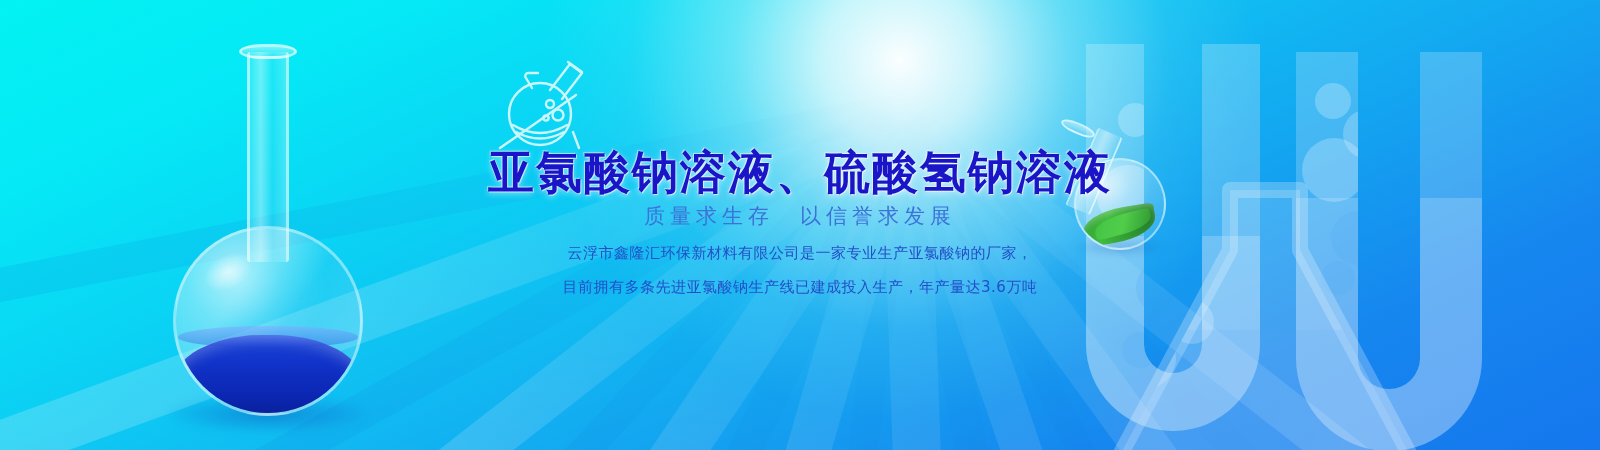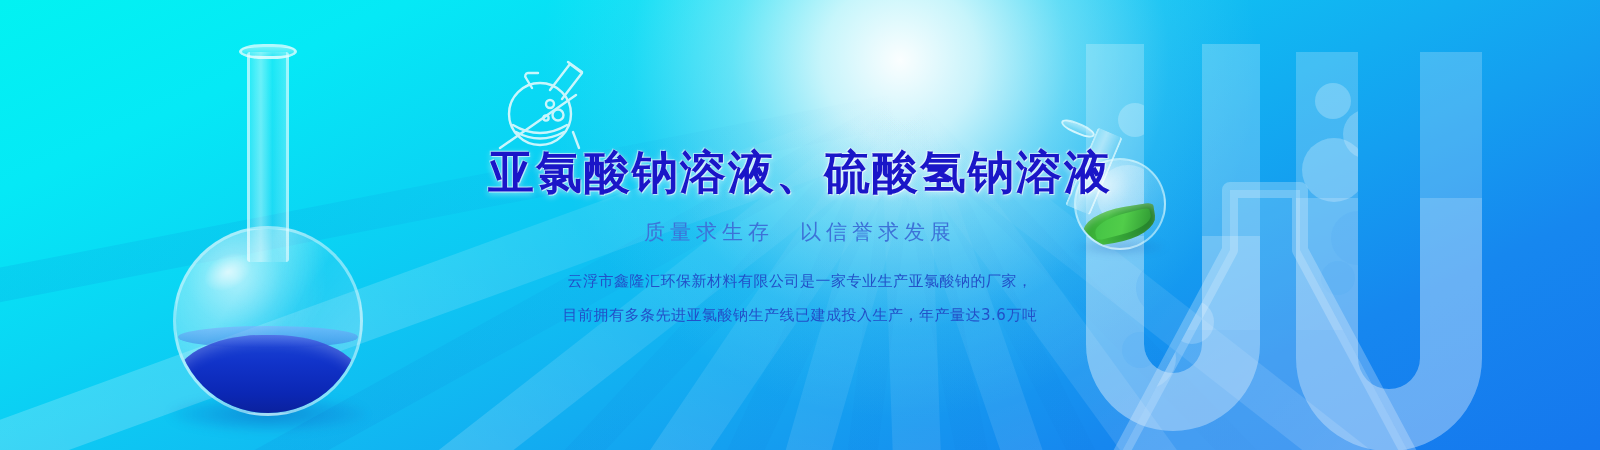--- a/index.html
+++ b/index.html
@@ -171,28 +171,28 @@
     color:#1a16c8;
     line-height:1.05;
     text-shadow:
       0 0 1px rgba(255,255,255,.9),
       1px 1px 0 rgba(255,255,255,.55),
       -1px -1px 0 rgba(255,255,255,.45),
       0 2px 6px rgba(255,255,255,.55);
     white-space:nowrap;
   }
   .subtitle{
-    margin-top:22px;
+    margin-top:6px;
     font-size:21px;
     letter-spacing:5px;
     color:#3d72d8;
     white-space:nowrap;
   }
   .desc{
-    margin-top:24px;
+    margin-top:12px;
     font-size:15px;
     letter-spacing:.5px;
     line-height:1.55;
     color:#2250c8;
     white-space:nowrap;
   }
 </style>
 </head>
 <body>
 

